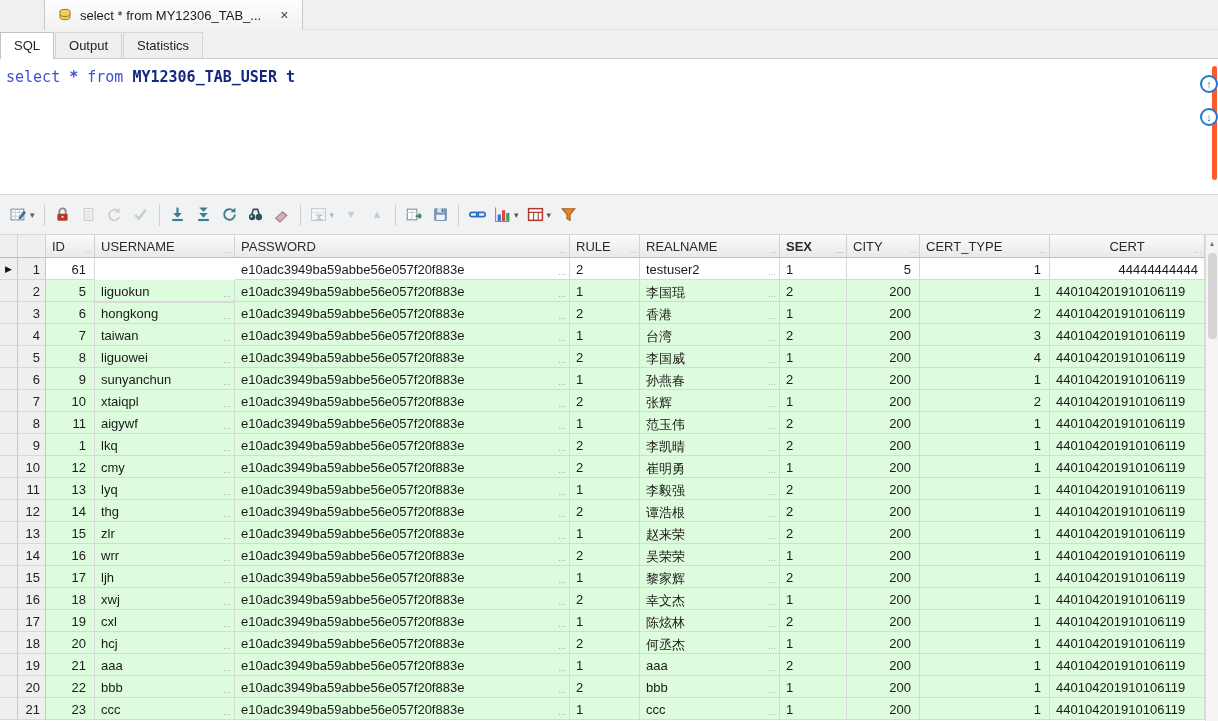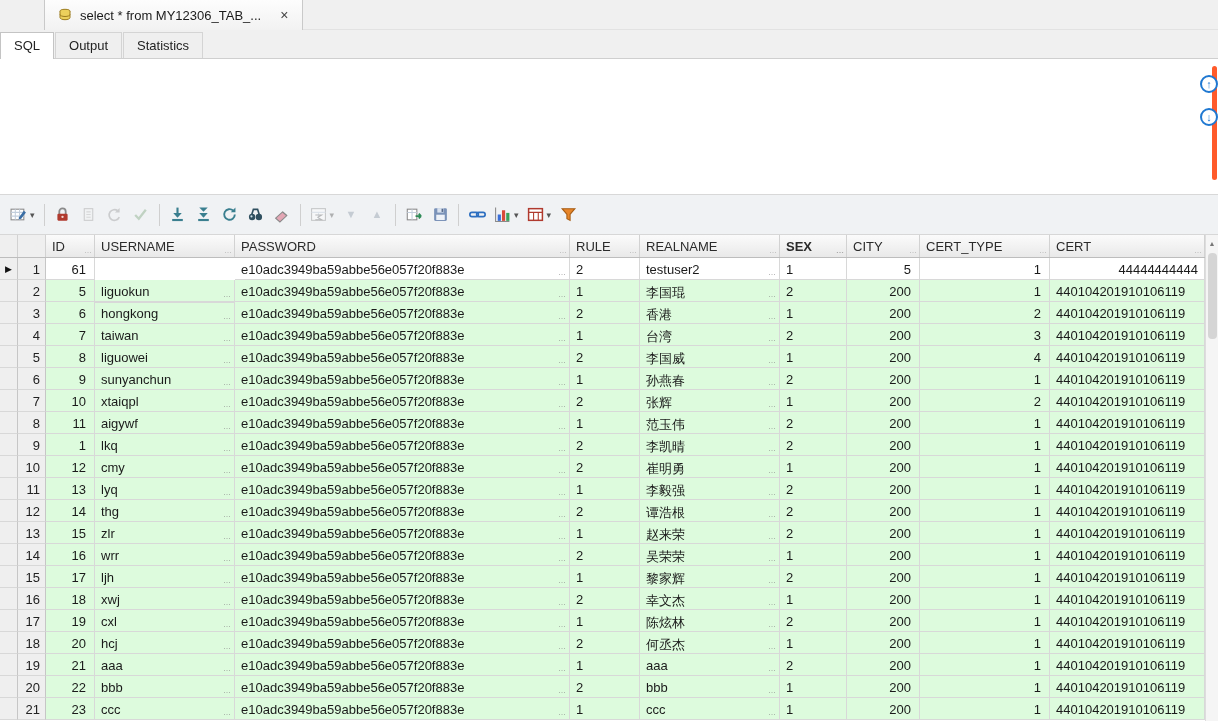--- a/index.html
+++ b/index.html
@@ -82,20 +82,21 @@
   <div class="tabbar-rest"></div>
 </div>
 
 <div class="subtabbar">
   <div class="stab active">SQL</div>
   <div class="stab">Output</div>
   <div class="stab">Statistics</div>
 </div>
 
 <div class="editor">
+  <div class="code" id="code"><span class="kw">select</span> <span class="op">*</span> <span class="kw">from</span> <span class="ident">MY12306_TAB_USER</span> <span class="ident">t</span></div>
   <div class="hotstripe"></div>
   <div class="circlebtn up">↑</div>
   <div class="circlebtn dn">↓</div>
 </div>
 
 <div class="toolbar" id="toolbar">
     <div class="tbtn">
       <span class="icn">
         <svg viewBox="0 0 16 16">
           <rect x="1" y="3" width="12" height="10" fill="#fff" stroke="#8a8a8a"></rect>
@@ -267,21 +268,21 @@
       <div class="hcell hgutter" style="width: 18px;"></div>
       <div class="hcell hgutter" style="width: 28px;"></div>
       <div class="hcell" style="width: 49px;">ID<span class="hdots">…</span></div>
       <div class="hcell" style="width: 140px;">USERNAME<span class="hdots">…</span></div>
       <div class="hcell" style="width: 335px;">PASSWORD<span class="hdots">…</span></div>
       <div class="hcell" style="width: 70px;">RULE<span class="hdots">…</span></div>
       <div class="hcell" style="width: 140px;">REALNAME<span class="hdots">…</span></div>
       <div class="hcell" style="width: 67px; font-weight: bold;">SEX<span class="hdots">…</span></div>
       <div class="hcell" style="width: 73px;">CITY<span class="hdots">…</span></div>
       <div class="hcell" style="width: 130px;">CERT_TYPE<span class="hdots">…</span></div>
-      <div class="hcell" style="width: 155px;">CERT<span class="hdots">…</span></div>
+      <div class="hcell" style="width: 155px; text-align: center;">CERT<span class="hdots">…</span></div>
     </div>
   <div class="gbody" id="gbody">
       <div class="grow current">
         <div class="gutter" style="width: 18px;">▶</div>
         <div class="rownum" style="width: 28px;">1</div>
         <div class="gcell r" style="width: 49px;">61</div>
         <div class="gcell" style="width: 140px; margin-top: 40px;">testuser3<span class="dots">…</span></div>
         <div class="gcell" style="width: 335px;">e10adc3949ba59abbe56e057f20f883e<span class="dots">…</span></div>
         <div class="gcell" style="width: 70px;">2</div>
         <div class="gcell" style="width: 140px;">testuser2<span class="dots">…</span></div>

